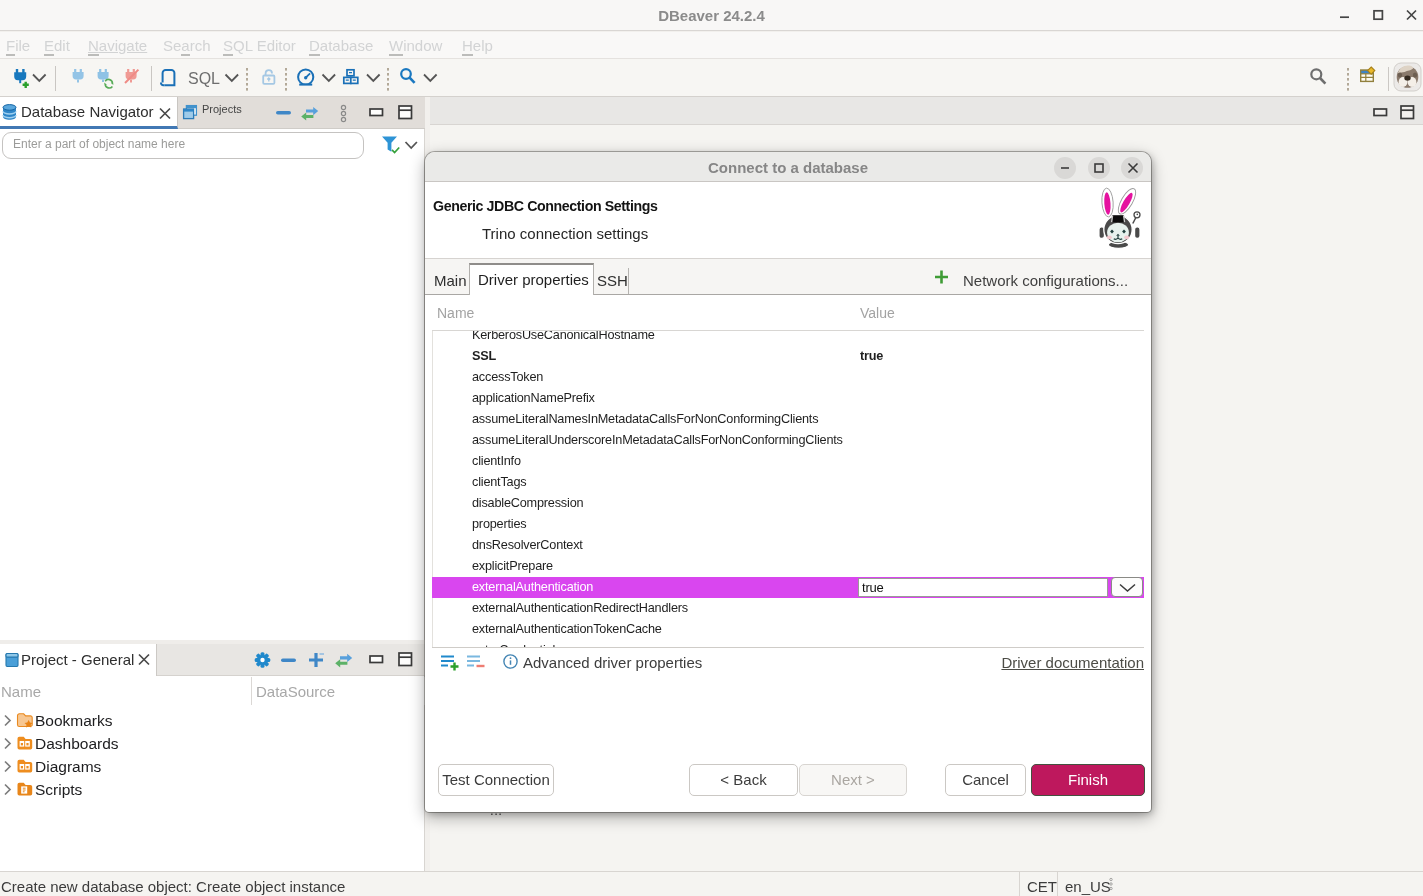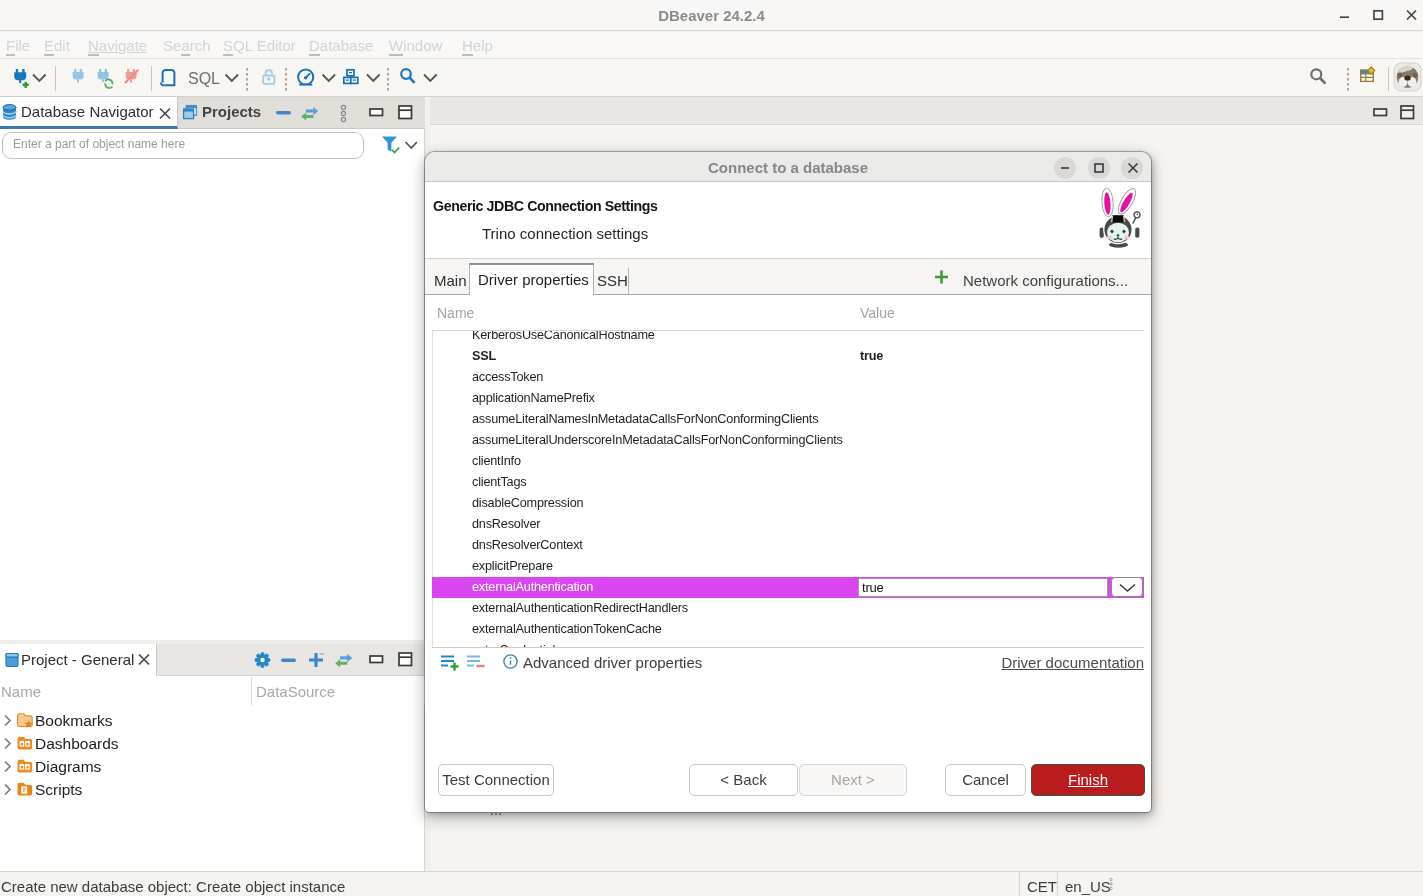--- a/index.html
+++ b/index.html
@@ -203,21 +203,21 @@
 
     <circle cx="343.5" cy="10.5" r="2.1" fill="none" stroke="#8a8a8a" stroke-width="1.2"></circle>
     <circle cx="343.5" cy="16.5" r="2.1" fill="none" stroke="#8a8a8a" stroke-width="1.2"></circle>
     <circle cx="343.5" cy="22.5" r="2.1" fill="none" stroke="#8a8a8a" stroke-width="1.2"></circle>
 
     <rect x="370" y="12" width="12.5" height="6.5" fill="#fdfdfc" stroke="#3a3a3a" stroke-width="1.7"></rect>
     <rect x="399" y="9" width="12.5" height="12.5" fill="#fdfdfc" stroke="#3a3a3a" stroke-width="1.7"></rect>
     <path d="M399 13.2h12.5" stroke="#3a3a3a" stroke-width="1.7"></path>
   </svg>
   <div class="abs" style="left:21px; top:103px; font-size:15px; color:#2e2e2e;">Database Navigator</div>
-  <div class="abs" style="left:202px; top:103px; font-size:15px; color:#444444;font-weight:bold;">Projects</div>
+  <div class="abs" style="left:202px; top:103px; font-size:11px; color:#444444;">Projects</div>
 
   <div class="abs" style="left:2px; top:132px; width:362px; height:27px; background:#ffffff; border:1px solid #c5c3c1; border-radius:9px;"></div>
   <div class="abs" style="left:13px; top:137px; font-size:12px; color:#9b9b99;">Enter a part of object name here</div>
   <svg class="abs" style="left:379px; top:133px;" width="42" height="24" viewBox="0 0 42 24">
     <path d="M3 3.5h15l-5.6 6.3v9l-3.8-2.4v-6.6z" fill="#2e94d6"></path>
     <path d="M13 16.8l2.6 2.7 4.6-5" stroke="#35a03a" stroke-width="1.7" fill="none"></path>
     <path d="M26.5 9l5.7 6 5.7-6" stroke="#555" stroke-width="1.8" fill="none"></path>
   </svg>
 
   <div class="abs" id="editor">
@@ -405,21 +405,21 @@
       <div class="prow" style="top:119.5px;">
           <span class="nm" style="">clientInfo</span>
         </div>
       <div class="prow" style="top:161.5px;">
           <span class="nm" style="">disableCompression</span>
         </div>
       <div class="prow" style="top:140.5px;">
           <span class="nm" style="">clientTags</span>
         </div>
       <div class="prow" style="top:182.5px;">
-          <span class="nm" style="">dnsResolver</span>
+          <span class="nm" style="">properties</span>
         </div>
       <div class="prow" style="top:203.5px;">
           <span class="nm" style="">dnsResolverContext</span>
         </div>
       <div class="prow" style="top:224.5px;">
           <span class="nm" style="">explicitPrepare</span>
         </div>
       <div class="prow" style="top:245.5px; background:#d946ef;">
           <span class="nm" style="color:#ffffff;">externalAuthentication</span>
           <span class="abs" style="left:426px; top:1px; width:250px; height:19px; background:#ffffff; border:1px solid #9a9a96;"></span>
@@ -458,16 +458,16 @@
       <path d="M7.5 6.4v4.4" stroke="#4586b4" stroke-width="1.5"></path>
       <circle cx="7.5" cy="4.2" r="0.9" fill="#4586b4"></circle>
     </svg>
     <div class="abs" style="left:98px; top:502px; font-size:15px; color:#3d3d3d;">Advanced driver properties</div>
     <div class="abs" style="left:419px; top:502px; width:300px; text-align:right; font-size:15px; color:#4c4c46; text-decoration:underline;">Driver documentation</div>
 
     <div class="abs btn" style="left:13px; top:612px; width:116px; height:32px; line-height:30px;">Test Connection ...</div>
     <div class="abs btn" style="left:264px; top:612px; width:109px; height:32px; line-height:30px;">&lt; Back</div>
     <div class="abs btn" style="left:374px; top:612px; width:108px; height:32px; line-height:30px; color:#aaa6a1; border-color:#d8d5d1; background:#f8f7f5;">Next &gt;</div>
     <div class="abs btn" style="left:520px; top:612px; width:81px; height:32px; line-height:30px;">Cancel</div>
-    <div class="abs btn" style="left:606px; top:612px; width:114px; height:32px; line-height:30px; background:#b91c1c; border-color:#44503f; color:#ffffff;text-decoration:underline;">Finish</div>
+    <div class="abs btn" style="left:606px; top:612px; width:114px; height:32px; line-height:30px; background:#be185d; border-color:#44503f; color:#ffffff;">Finish</div>
   </div>
 
 </div>
 
 </body></html>

